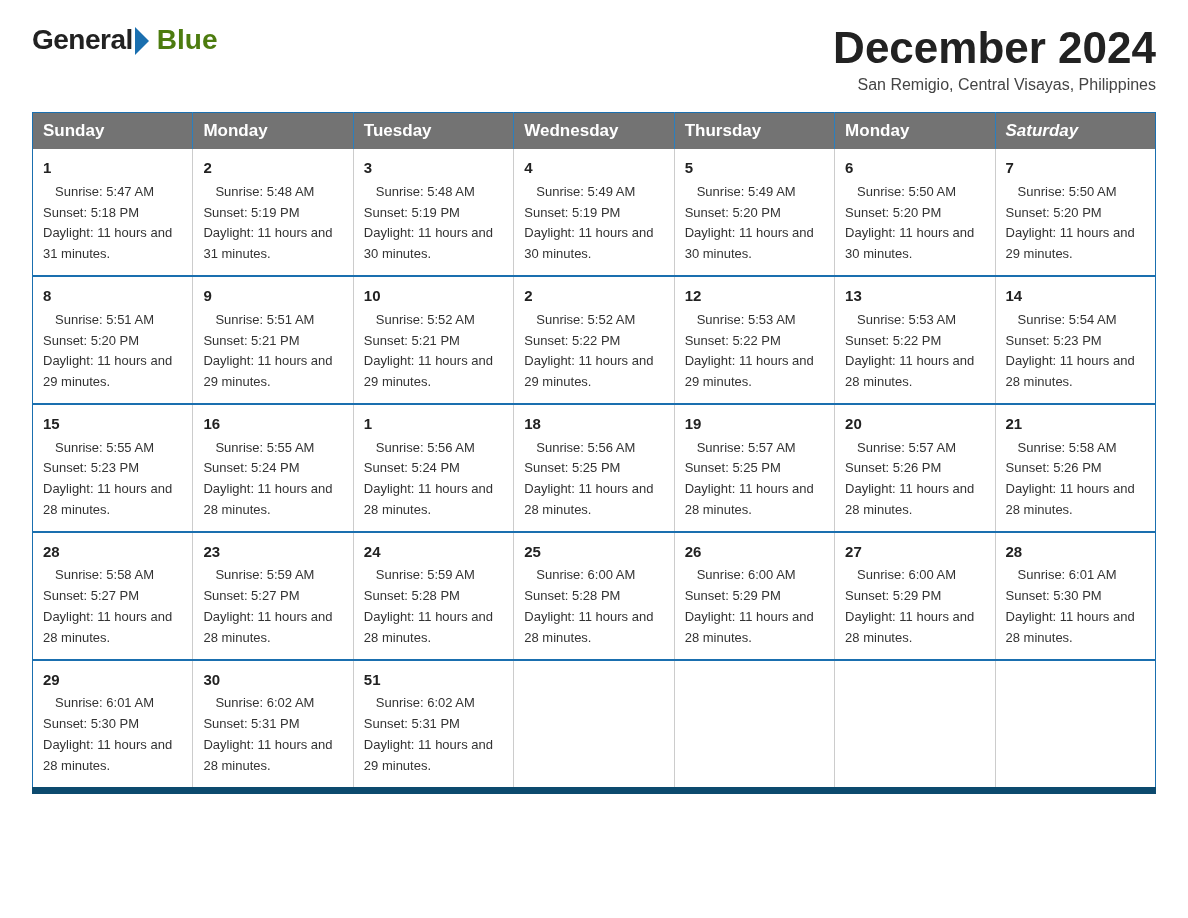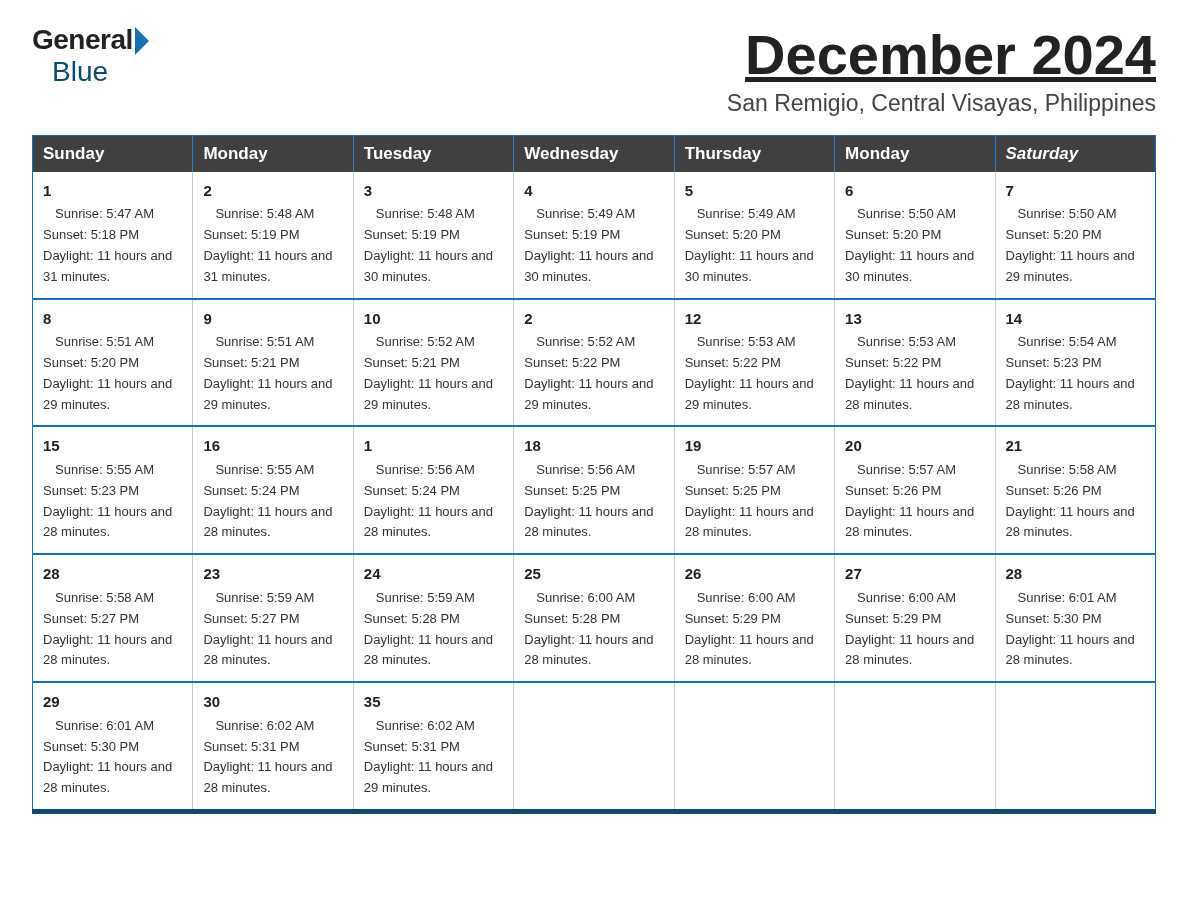--- a/index.html
+++ b/index.html
@@ -12,21 +12,21 @@
       min-height: 918px;
     }
     .header-area {
       display: flex;
       justify-content: space-between;
       align-items: flex-start;
       margin-bottom: 18px;
     }
     .logo {
       display: flex;
-      flex-direction: column;
+      flex-direction: row;
       align-items: flex-start;
     }
     .logo-top {
       display: flex;
       align-items: center;
     }
     .logo-general {
       font-size: 28px;
       font-weight: bold;
       color: #222;
@@ -36,46 +36,45 @@
       width: 0;
       height: 0;
       border-left: 14px solid #1a6faf;
       border-top: 14px solid transparent;
       border-bottom: 14px solid transparent;
       margin-left: 2px;
       margin-top: 2px;
     }
     .logo-blue {
       font-size: 28px;
-      font-weight: normal;
-      color: #0c4a6e;
-      margin-left: 20px;
+      font-weight: bold;
+      color: #4d7c0f;
+      margin-left: 8px;
     }
     .title-area {
       text-align: right;
     }
     .month-title {
-      font-size: 56px;
+      font-size: 44px;
       font-weight: bold;
       color: #222;
       line-height: 1.1;
-      text-decoration: underline;
     }
     .location-title {
-      font-size: 23px;
+      font-size: 16px;
       color: #444;
       margin-top: 4px;
     }
     .calendar-table {
       width: 100%;
       border-collapse: collapse;
       border: 1px solid #1a6faf;
     }
     .calendar-table th {
-      background: #404040;
+      background: #737373;
       color: #fff;
       font-size: 17px;
       font-weight: bold;
       padding: 8px 10px;
       text-align: left;
       border-right: 1px solid #2a7fbf;
     }
     .calendar-table th:last-child {
       border-right: none;
       font-style: italic;
@@ -87,21 +86,21 @@
       border-bottom: 2px solid #1a6faf;
       font-size: 13.5px;
       line-height: 1.55;
       width: 14.28%;
       min-height: 90px;
     }
     .calendar-table td:last-child {
       border-right: none;
     }
     .calendar-table tr:last-child td {
-      border-bottom: 5px solid #0c4a6e;
+      border-bottom: 7px solid #0c4a6e;
     }
     .day-number {
       font-size: 15px;
       font-weight: bold;
       color: #222;
       display: block;
       margin-bottom: 2px;
     }
     .day-info {
       color: #333;
@@ -205,21 +204,21 @@
         <td><span class="day-number">27</span>
 <span class="day-info">Sunrise: 6:00 AM<br>Sunset: 5:29 PM<br>Daylight: 11 hours and 28 minutes.</span></td>
         <td><span class="day-number">28</span>
 <span class="day-info">Sunrise: 6:01 AM<br>Sunset: 5:30 PM<br>Daylight: 11 hours and 28 minutes.</span></td>
       </tr>
       <tr>
         <td><span class="day-number">29</span>
 <span class="day-info">Sunrise: 6:01 AM<br>Sunset: 5:30 PM<br>Daylight: 11 hours and 28 minutes.</span></td>
         <td><span class="day-number">30</span>
 <span class="day-info">Sunrise: 6:02 AM<br>Sunset: 5:31 PM<br>Daylight: 11 hours and 28 minutes.</span></td>
-        <td><span class="day-number">35</span>
+        <td><span class="day-number">51</span>
 <span class="day-info">Sunrise: 6:02 AM<br>Sunset: 5:31 PM<br>Daylight: 11 hours and 29 minutes.</span></td>
         <td class="empty-cell"></td>
         <td class="empty-cell"></td>
         <td class="empty-cell"></td>
         <td class="empty-cell"></td>
       </tr>
     </tbody>
 </table>
 
 </body></html>

